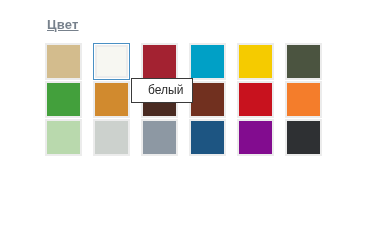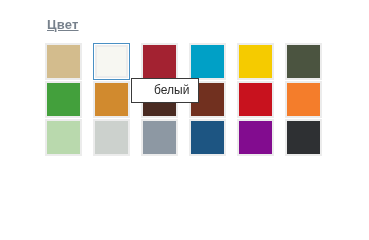--- a/index.html
+++ b/index.html
@@ -81,21 +81,21 @@
     width: 100%;
     height: 100%;
     display: block;
   }
 
   #tooltip {
     position: absolute;
     left: 131px;
     top: 78px;
     min-width: 42px;
-    padding: 4px 9px 5px 22px;
+    padding: 4px 9px 5px 16px;
     background: #ffffff;
     border: 1px solid #3a3a3a;
     box-sizing: border-box;
     font-size: 12px;
     line-height: 14px;
     color: #2b2b2b;
     white-space: nowrap;
     z-index: 20;
     user-select: none;
   }

